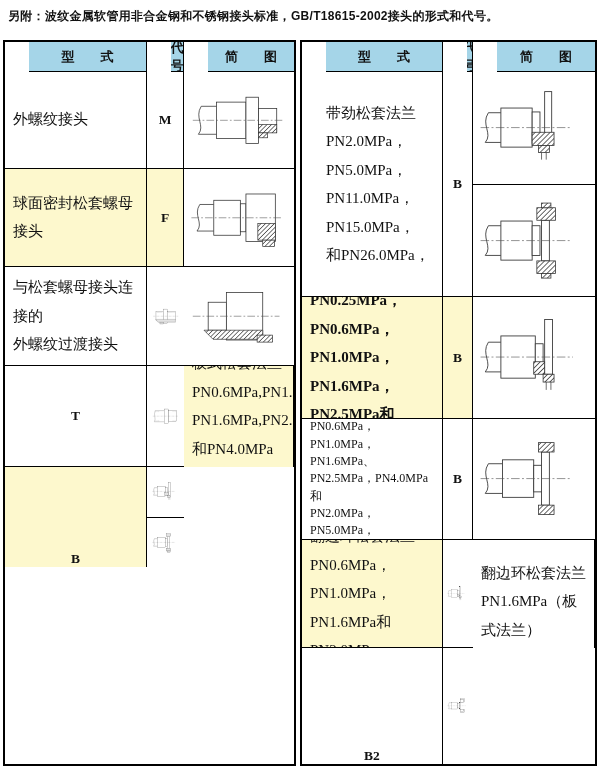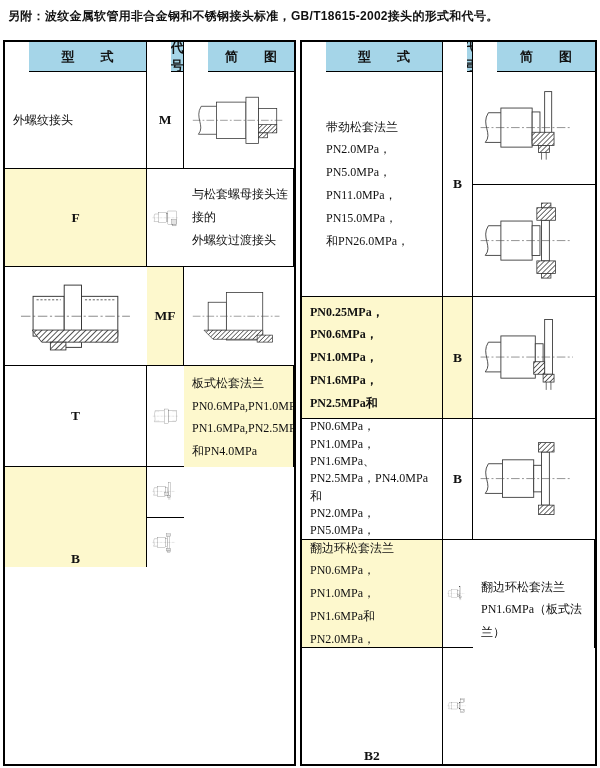--- a/index.html
+++ b/index.html
@@ -16,21 +16,21 @@
   .tables{display:flex;gap:4px;padding:0 3px;}
   .tbl{border:2px solid var(--bd);background:#fff;display:grid;box-sizing:border-box;}
   .tbl-left{width:293px;grid-template-columns:142px 37px 1fr;}
   .tbl-right{width:297px;grid-template-columns:141px 30px 1fr;}
   .cell{box-sizing:border-box;border-right:1px solid var(--bd);border-bottom:1px solid var(--bd);
         overflow:hidden;background:#fff;}
   .cell.last-col{border-right:none;}
   .cell.last-row{border-bottom:none;align-items:flex-end;}
   .hdr{background:var(--hdr);display:flex;align-items:center;justify-content:center;
        font-size:13px;font-weight:bold;font-family:"Liberation Sans",sans-serif;margin-left:24px;}
-  .type-cell{display:flex;align-items:center;padding:4px 4px 4px 8px;font-size:12px;
+  .type-cell{display:flex;align-items:center;padding:4px 4px 4px 8px;font-size:15px;
              font-family:"Liberation Serif",serif;}
   .type-cell .txt{white-space:pre-line;line-height:1.85;}
   .code-cell{display:flex;align-items:center;justify-content:center;
              font-family:"Liberation Serif",serif;font-size:13.5px;font-weight:bold;}
   .hl{background:var(--hl);}
   .dgm-cell{display:flex;flex-direction:column;padding:0;background:#fff;}
   .sub{flex:1 1 0;display:flex;align-items:center;justify-content:center;padding:3px 4px;min-height:0;}
   .sub + .sub{border-top:1px solid var(--bd);}
   .sub svg{width:96%;height:94%;}
 </style>
@@ -60,20 +60,23 @@
               <path d="M38,30 L16,30 C6,46 22,58 12,70 L38,70" fill="#fff" stroke="#333" stroke-width="1.1"></path>
               <rect x="38" y="24" width="42" height="52" fill="#fff" stroke="#333" stroke-width="1.1"></rect>
               <rect x="80" y="17" width="18" height="66" fill="#fff" stroke="#333" stroke-width="1.1"></rect>
               <rect x="98" y="33" width="26" height="34" fill="#fff" stroke="#333" stroke-width="1.1"></rect>
               <rect x="98" y="56" width="26" height="12" fill="url(#h1)" stroke="#333" stroke-width="1"></rect>
               <rect x="98" y="68" width="13" height="7" fill="url(#h1)" stroke="#333" stroke-width="1"></rect>
               <line x1="4" y1="50" x2="132" y2="50" stroke="#555" stroke-width="0.8" stroke-dasharray="11 3 2.5 3"></line>
             </svg>
           </div>
         </div>
+        <div class="cell type-cell hl">
+          <span class="txt">球面密封松套螺母接头</span>
+        </div>
         <div class="cell code-cell hl">F</div>
         <div class="cell dgm-cell last-col">
           <div class="sub">
             <svg viewBox="0 0 140 100" preserveAspectRatio="xMidYMid meet">
               <defs>
                 <pattern id="h2" width="4.5" height="4.5" patternUnits="userSpaceOnUse" patternTransform="rotate(45)">
                   <rect width="4.5" height="4.5" fill="#fff"></rect>
                   <line x1="0.5" y1="0" x2="0.5" y2="4.5" stroke="#444" stroke-width="1.1"></line>
                 </pattern>
               </defs>
@@ -104,21 +107,20 @@
               <rect x="56" y="14" width="20" height="72" fill="#fff" stroke="#333" stroke-width="1.1"></rect>
               <rect x="76" y="27" width="42" height="46" fill="#fff" stroke="#333" stroke-width="1.1"></rect>
               <path d="M118,66 L118,80 L30,80 L19,66 Z" fill="url(#h3)" stroke="#333" stroke-width="1"></path>
               <rect x="40" y="80" width="18" height="9" fill="url(#h3)" stroke="#333" stroke-width="1"></rect>
               <line x1="24" y1="31" x2="52" y2="31" stroke="#333" stroke-width="0.9" stroke-dasharray="2.5 2"></line>
               <line x1="80" y1="31" x2="114" y2="31" stroke="#333" stroke-width="0.9" stroke-dasharray="2.5 2"></line>
               <line x1="6" y1="50" x2="132" y2="50" stroke="#555" stroke-width="0.8" stroke-dasharray="11 3 2.5 3"></line>
             </svg>
           </div>
         </div>
-        <div class="cell code-cell hl">MF</div>
         <div class="cell dgm-cell last-col">
           <div class="sub">
             <svg viewBox="0 0 140 100" preserveAspectRatio="xMidYMid meet">
               <defs>
                 <pattern id="h4" width="4.5" height="4.5" patternUnits="userSpaceOnUse" patternTransform="rotate(45)">
                   <rect width="4.5" height="4.5" fill="#fff"></rect>
                   <line x1="0.5" y1="0" x2="0.5" y2="4.5" stroke="#444" stroke-width="1.1"></line>
                 </pattern>
               </defs>
               <rect x="26" y="30" width="26" height="40" fill="#fff" stroke="#333" stroke-width="1.1"></rect>

